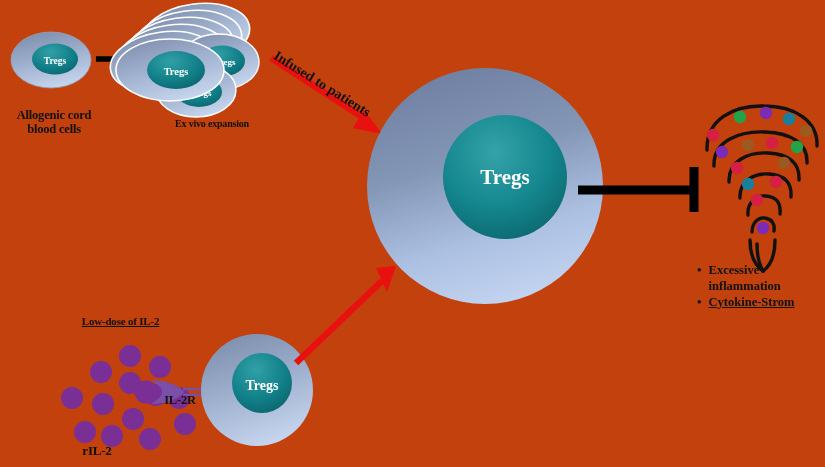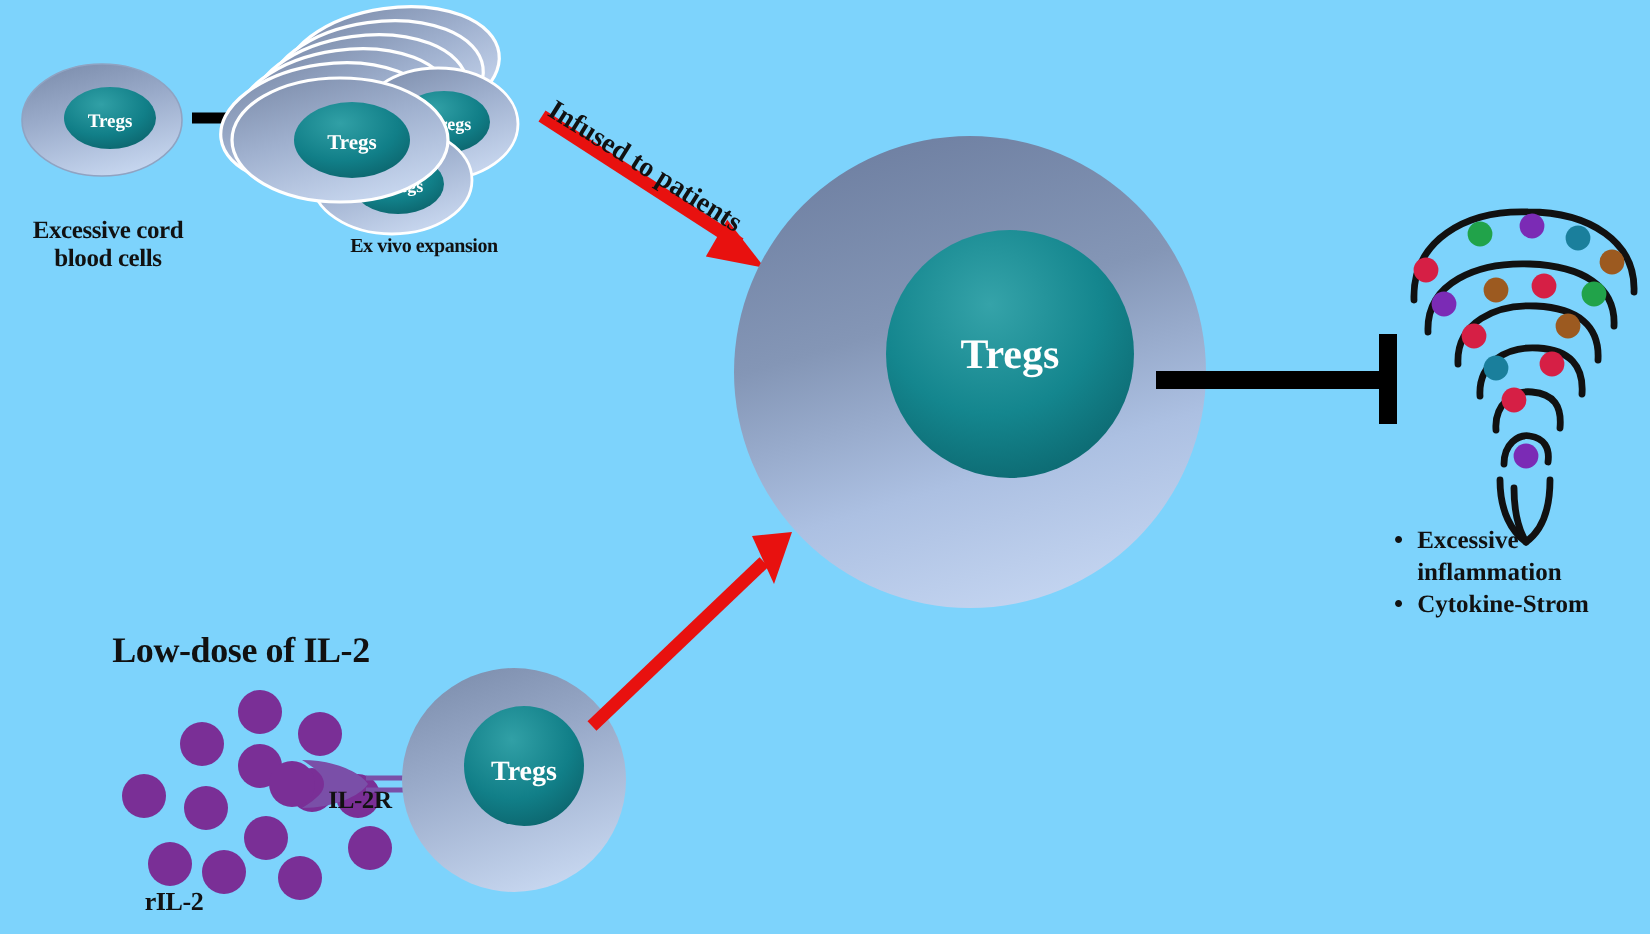--- a/index.html
+++ b/index.html
@@ -8,21 +8,21 @@
     padding: 0;
     background: #ffffff;
   }
   body {
     font-family: "Liberation Serif", "DejaVu Serif", serif;
   }
   #canvas {
     position: relative;
     width: 825px;
     height: 467px;
-    background: #7dd3fc;
+    background: #c2410c;
     overflow: hidden;
   }
   .label {
     position: absolute;
     font-family: "Liberation Serif", "DejaVu Serif", serif;
     font-weight: bold;
     color: #111111;
     text-align: center;
     line-height: 1.15;
     white-space: pre-line;
@@ -222,38 +222,38 @@
       <circle cx="262" cy="383" r="30" fill="url(#nucGradSmall)"></circle>
       <text class="cell-text" x="262" y="390" font-size="14" text-anchor="middle">Tregs</text>
     </g>
 
     <g>
       <line x1="296" y1="363" x2="382" y2="281" stroke="#e8110f" stroke-width="6.5"></line>
       <path d="M376,268 L396,266 L387,292 Z" fill="#e8110f"></path>
     </g>
   </svg>
 
-  <div class="label" style="left:0px; top:108px; width:108px; font-size:12.5px;">Excessive cord
+  <div class="label" style="left:0px; top:108px; width:108px; font-size:12.5px;">Allogenic cord
 blood cells</div>
 
   <div class="label" style="left:141px; top:118px; width:142px; font-size:10px;">Ex vivo expansion</div>
 
   <div class="rot-label" style="left:279px; top:48px; transform: rotate(32deg);">Infused to patients</div>
 
-  <div class="label" style="left:53px; top:315px; width:135px; font-size:18px;">Low-dose of IL-2</div>
-
-  <div class="label" style="left:47px; top:444px; width:80px; font-size:13px;">rIL-2</div>
+  <div class="label" style="left:53px; top:315px; width:135px; font-size:11px;text-decoration:underline;">Low-dose of IL-2</div>
+
+  <div class="label" style="left:57px; top:444px; width:80px; font-size:13px;">rIL-2</div>
 
   <div class="label" style="left:152px; top:393px; width:56px; font-size:12.5px;">IL-2R</div>
 
   <div class="bullets" style="position: absolute; left: 697px; top: 262px; width: 128px;">
     <div class="row">
       <span class="dot">•</span>
       <span style="white-space:pre-line;font-family:Liberation Serif, serif;">Excessive
 inflammation</span>
     </div>
     <div class="row">
       <span class="dot">•</span>
-      <span style="white-space:pre-line;">Cytokine-Strom</span>
+      <span style="white-space:pre-line;text-decoration:underline;">Cytokine-Strom</span>
     </div>
   </div>
 
 </div>
 
 </body></html>

